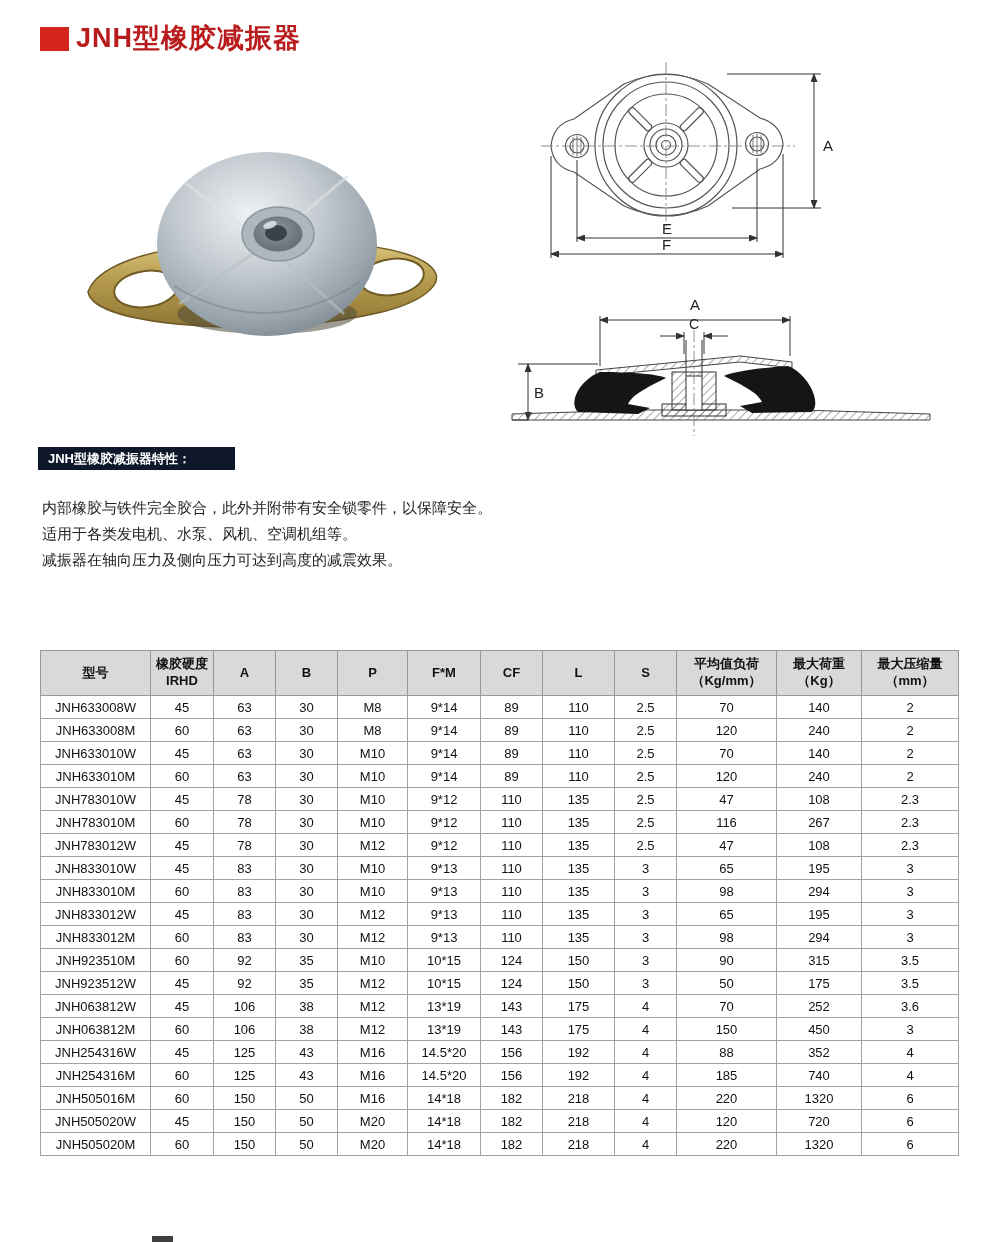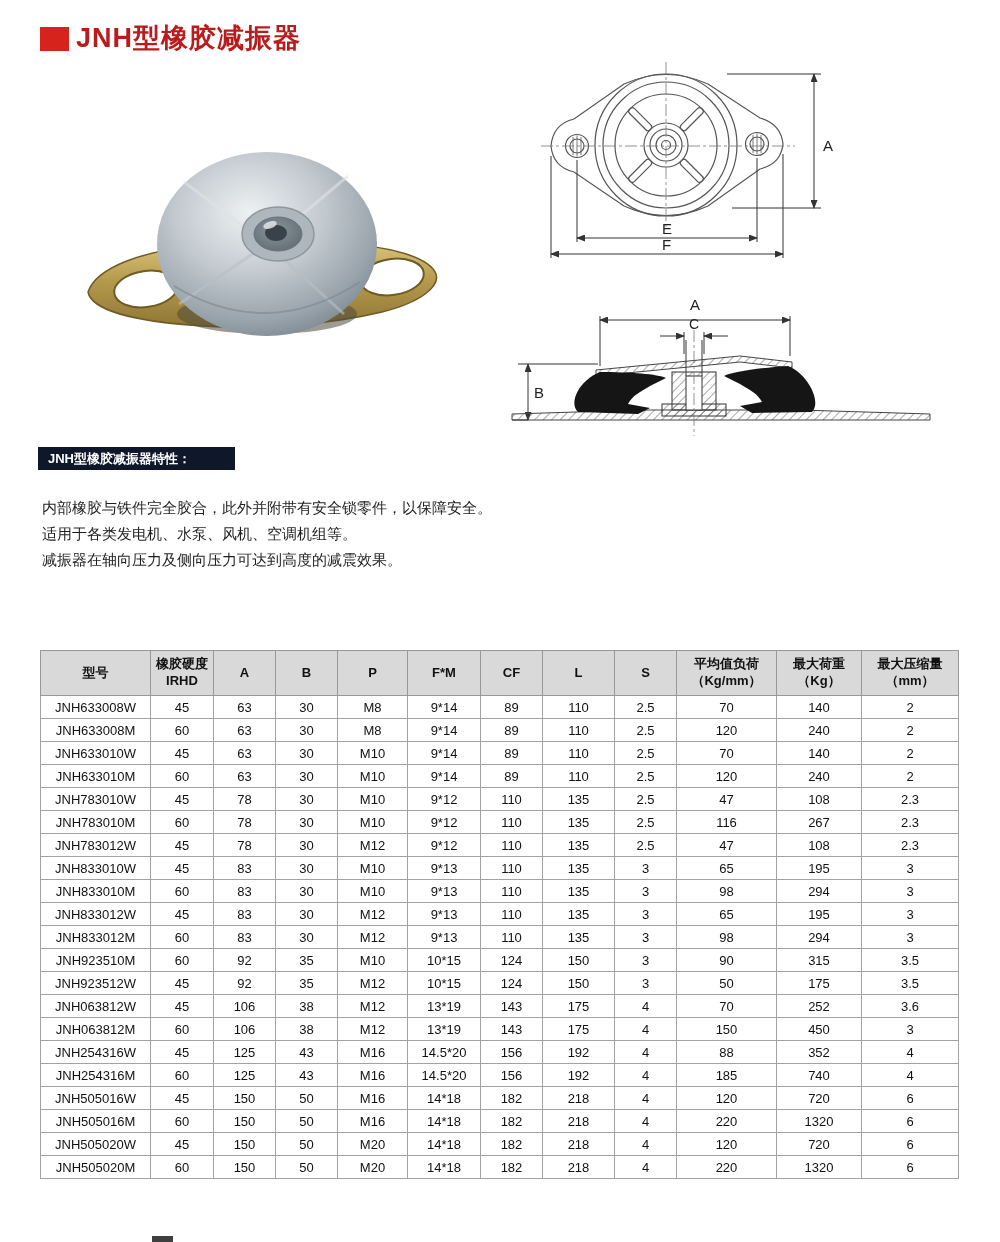--- a/index.html
+++ b/index.html
@@ -455,43 +455,29 @@
         <td>M16</td>
         <td>14.5*20</td>
         <td>156</td>
         <td>192</td>
         <td>4</td>
         <td>185</td>
         <td>740</td>
         <td>4</td>
       </tr>
       <tr>
-        <td>JNH505016W</td>
-        <td>45</td>
+        <td>JNH505016M</td>
+        <td>60</td>
         <td>150</td>
         <td>50</td>
         <td>M16</td>
         <td>14*18</td>
         <td>182</td>
         <td>218</td>
         <td>4</td>
-        <td>120</td>
-        <td>720</td>
-        <td>6</td>
-      </tr>
-      <tr>
-        <td>JNH505016M</td>
-        <td>60</td>
-        <td>150</td>
-        <td>50</td>
-        <td>M16</td>
-        <td>14*18</td>
-        <td>182</td>
-        <td>218</td>
-        <td>4</td>
         <td>220</td>
         <td>1320</td>
         <td>6</td>
       </tr>
       <tr>
         <td>JNH505020W</td>
         <td>45</td>
         <td>150</td>
         <td>50</td>
         <td>M20</td>

